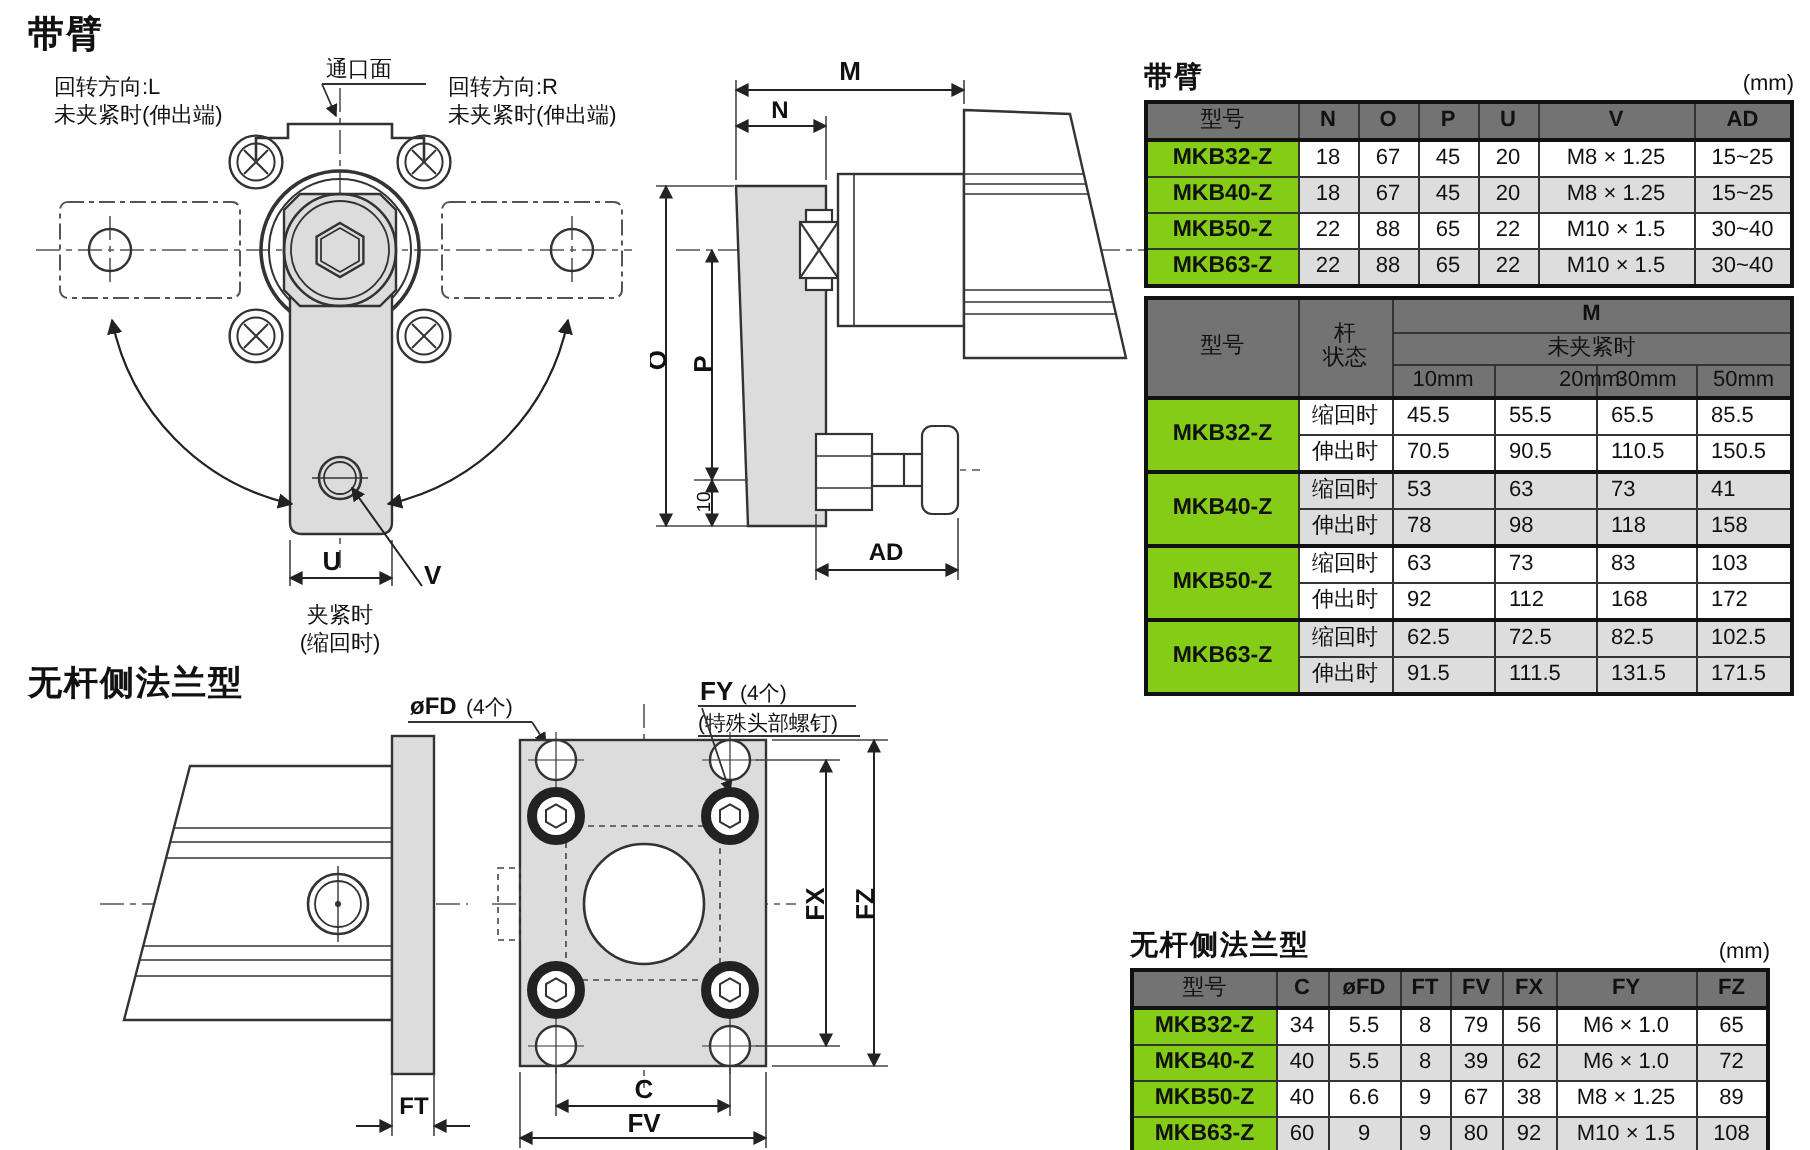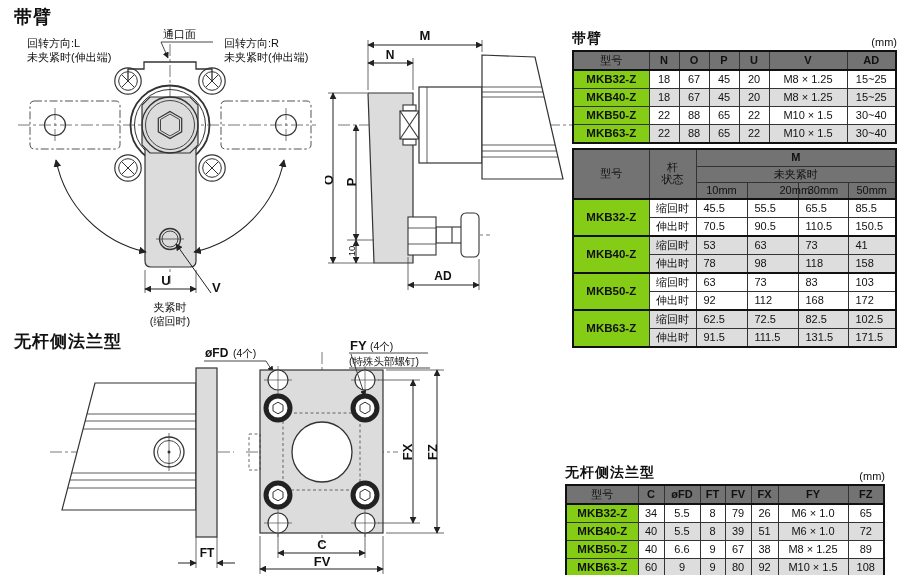--- a/index.html
+++ b/index.html
@@ -498,31 +498,31 @@
         <th>FX</th>
         <th>FY</th>
         <th>FZ</th>
       </tr>
       <tr>
         <th class="model">MKB32-Z</th>
         <td>34</td>
             <td>5.5</td>
         <td>8</td>
             <td>79</td>
-        <td>26</td>
+        <td>56</td>
             <td>M6 × 1.0</td>
         <td>65</td>
       </tr>
       <tr class="shade">
         <th class="model">MKB40-Z</th>
         <td>40</td>
             <td>5.5</td>
         <td>8</td>
             <td>39</td>
-        <td>51</td>
+        <td>62</td>
             <td>M6 × 1.0</td>
         <td>72</td>
       </tr>
       <tr>
         <th class="model">MKB50-Z</th>
         <td>40</td>
             <td>6.6</td>
         <td>9</td>
             <td>67</td>
         <td>38</td>

